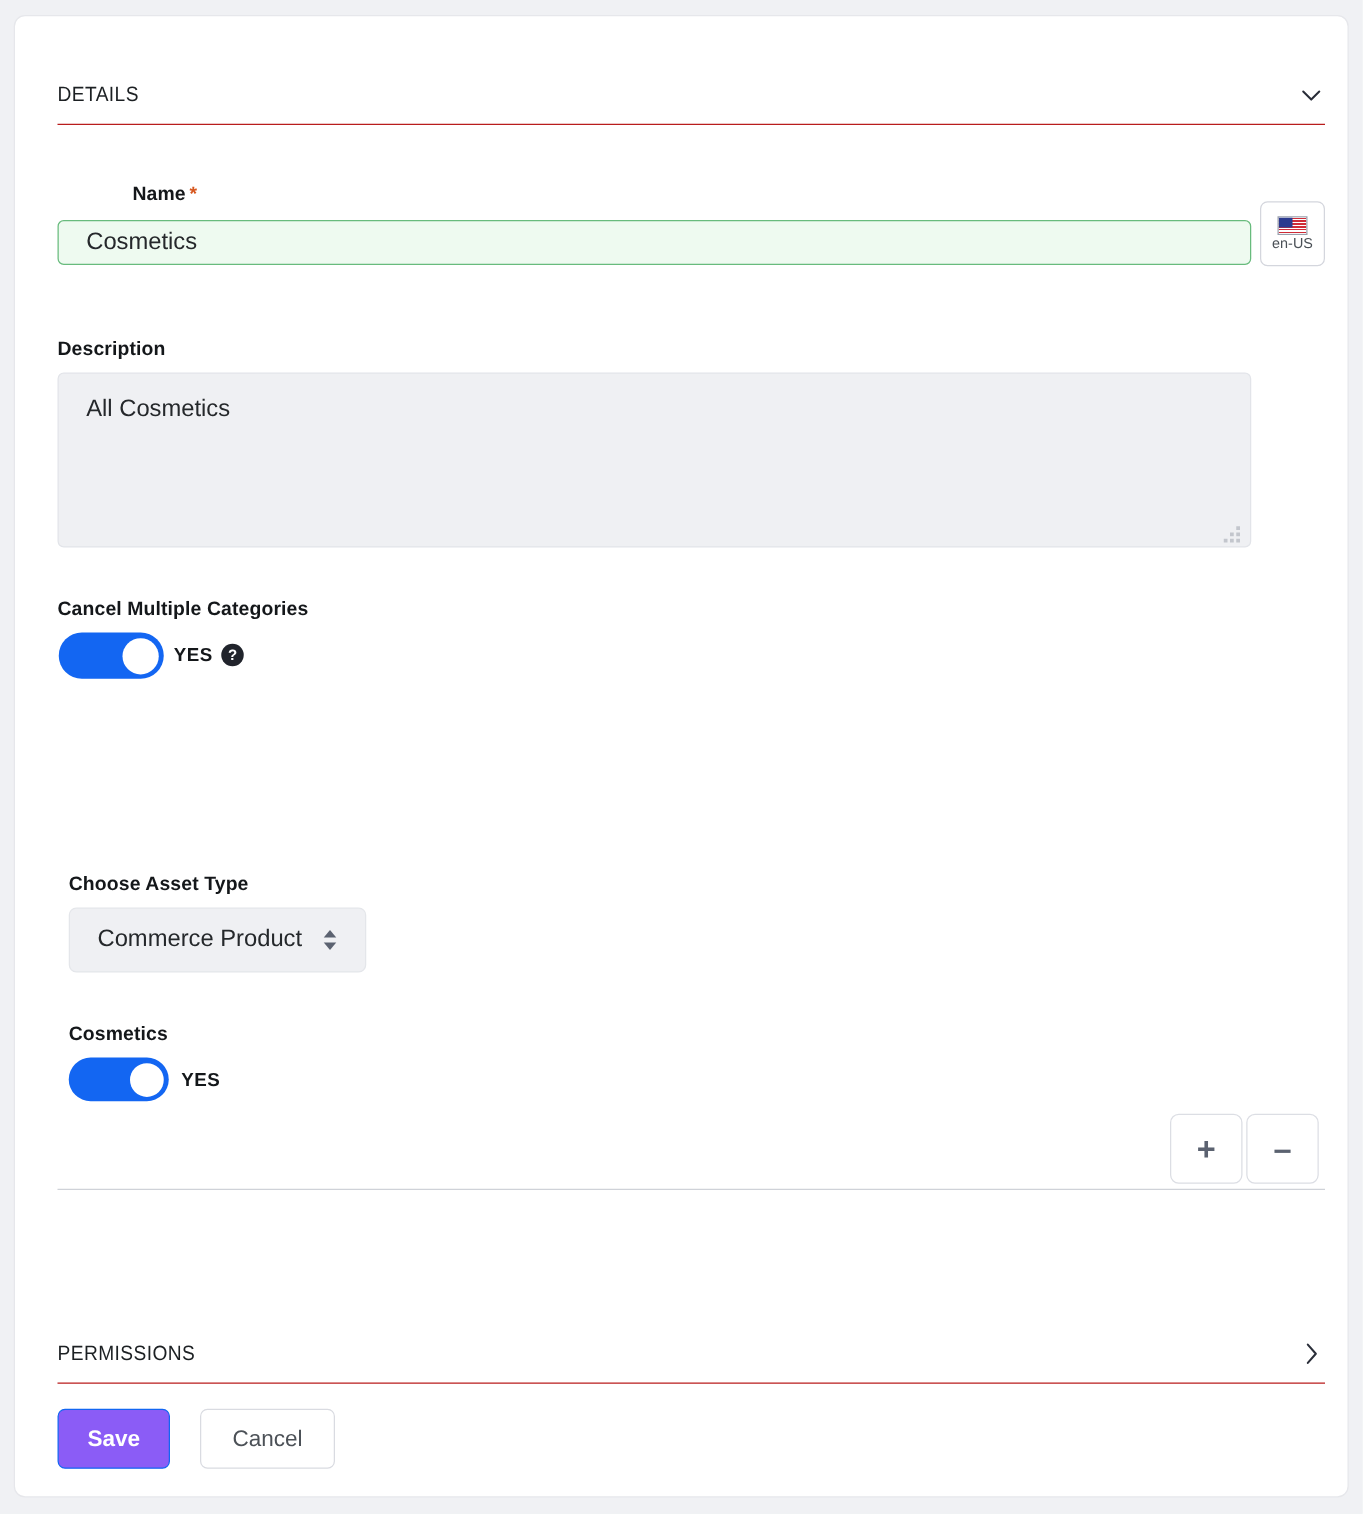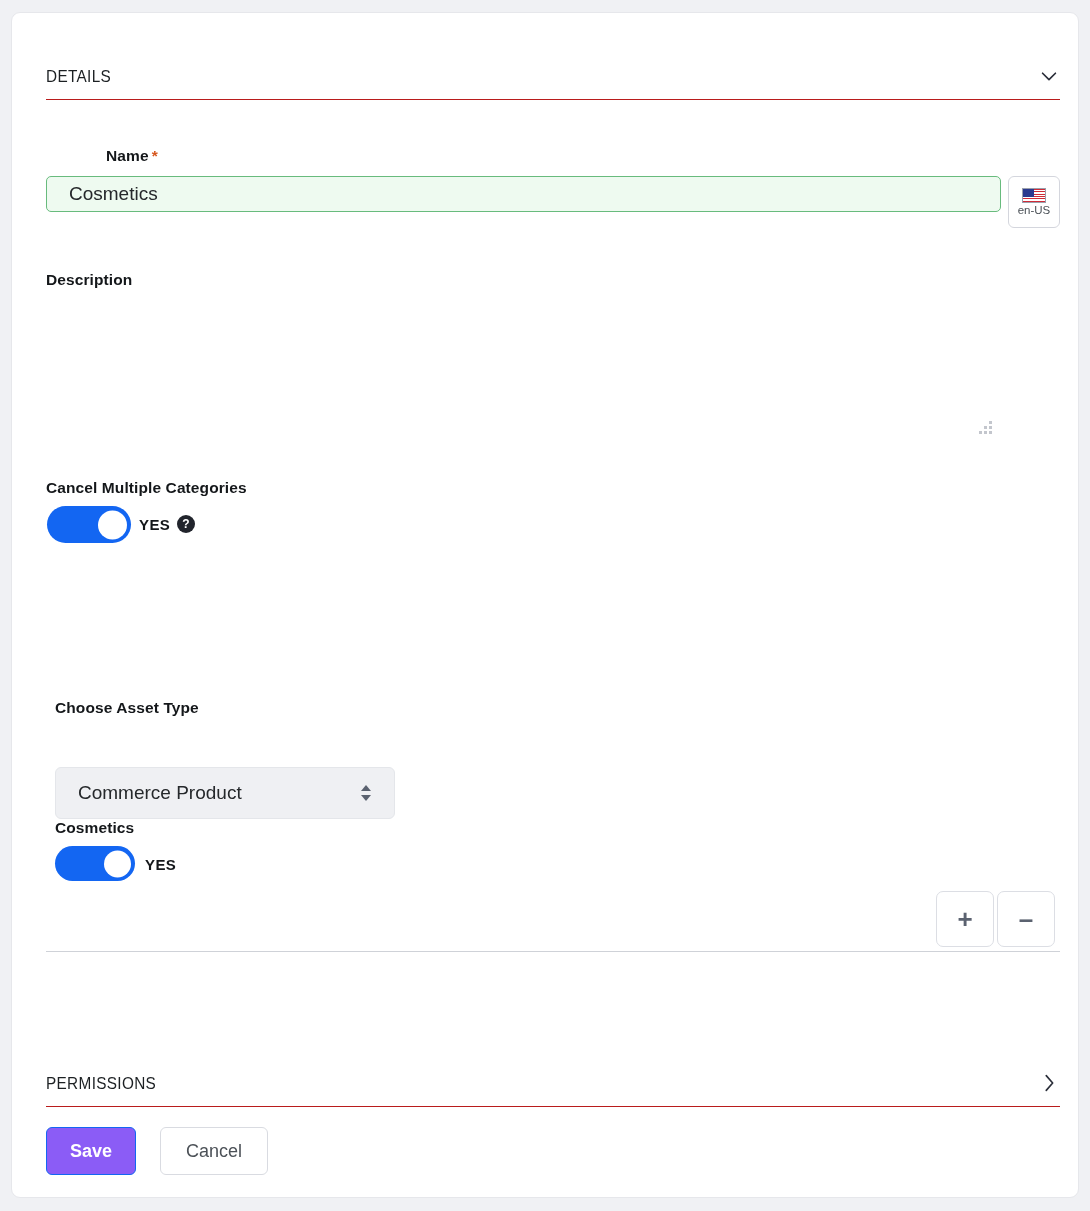--- a/index.html
+++ b/index.html
@@ -197,33 +197,32 @@
     justify-content: center;
     cursor: pointer;
     line-height: 1;
   }
 
   
   .asset-select {
     position: absolute;
     left: 43px;
     top: 713px;
-    width: 340px;
+    width: 238px;
     height: 52px;
     background: #eff0f3;
     border: 1px solid #e4e6ea;
     border-radius: 6px;
     font-family: "Liberation Sans", sans-serif;
     font-size: 19px;
     color: #25282b;
     padding: 0 22px;
     display: flex;
     align-items: center;
     cursor: pointer;
-    margin-top: 41px;
   }
   .select-arrows {
     position: absolute;
     right: 22px;
     top: 50%;
     transform: translateY(-50%);
     width: 12px;
     height: 20px;
   }
 
@@ -296,30 +295,31 @@
         </svg>
     </span>
   </div>
 
   <div class="field-label" style="left:50px; top:134px;margin-left:44px;">
     <span>Name</span><span class="req-star">*</span>
   </div>
 
   <input class="name-input" type="text" value="Cosmetics" style="">
 
-  <button class="lang-btn" style="left:996px; top:163px;">
+  <button class="lang-btn" style="left:996px; top:148px;">
     <span class="flag">
       <span class="stripes"></span>
         <span class="canton"></span>
     </span>
     <span class="lang-label">en-US</span>
   </button>
 
   <div class="field-label" style="left:34px; top:258px;">Description</div>
 
+  <textarea class="desc-area" style="">All Cosmetics</textarea>
 
   <div class="resize-grip">
     <i style="left:9px; top:0px;"></i>
     <i style="left:9px; top:5px;"></i>
       <i style="left:4px; top:5px;"></i>
     <i style="left:9px; top:10px;"></i>
       <i style="left:4px; top:10px;"></i>
       <i style="left:-1px; top:10px;"></i>
   </div>
 

